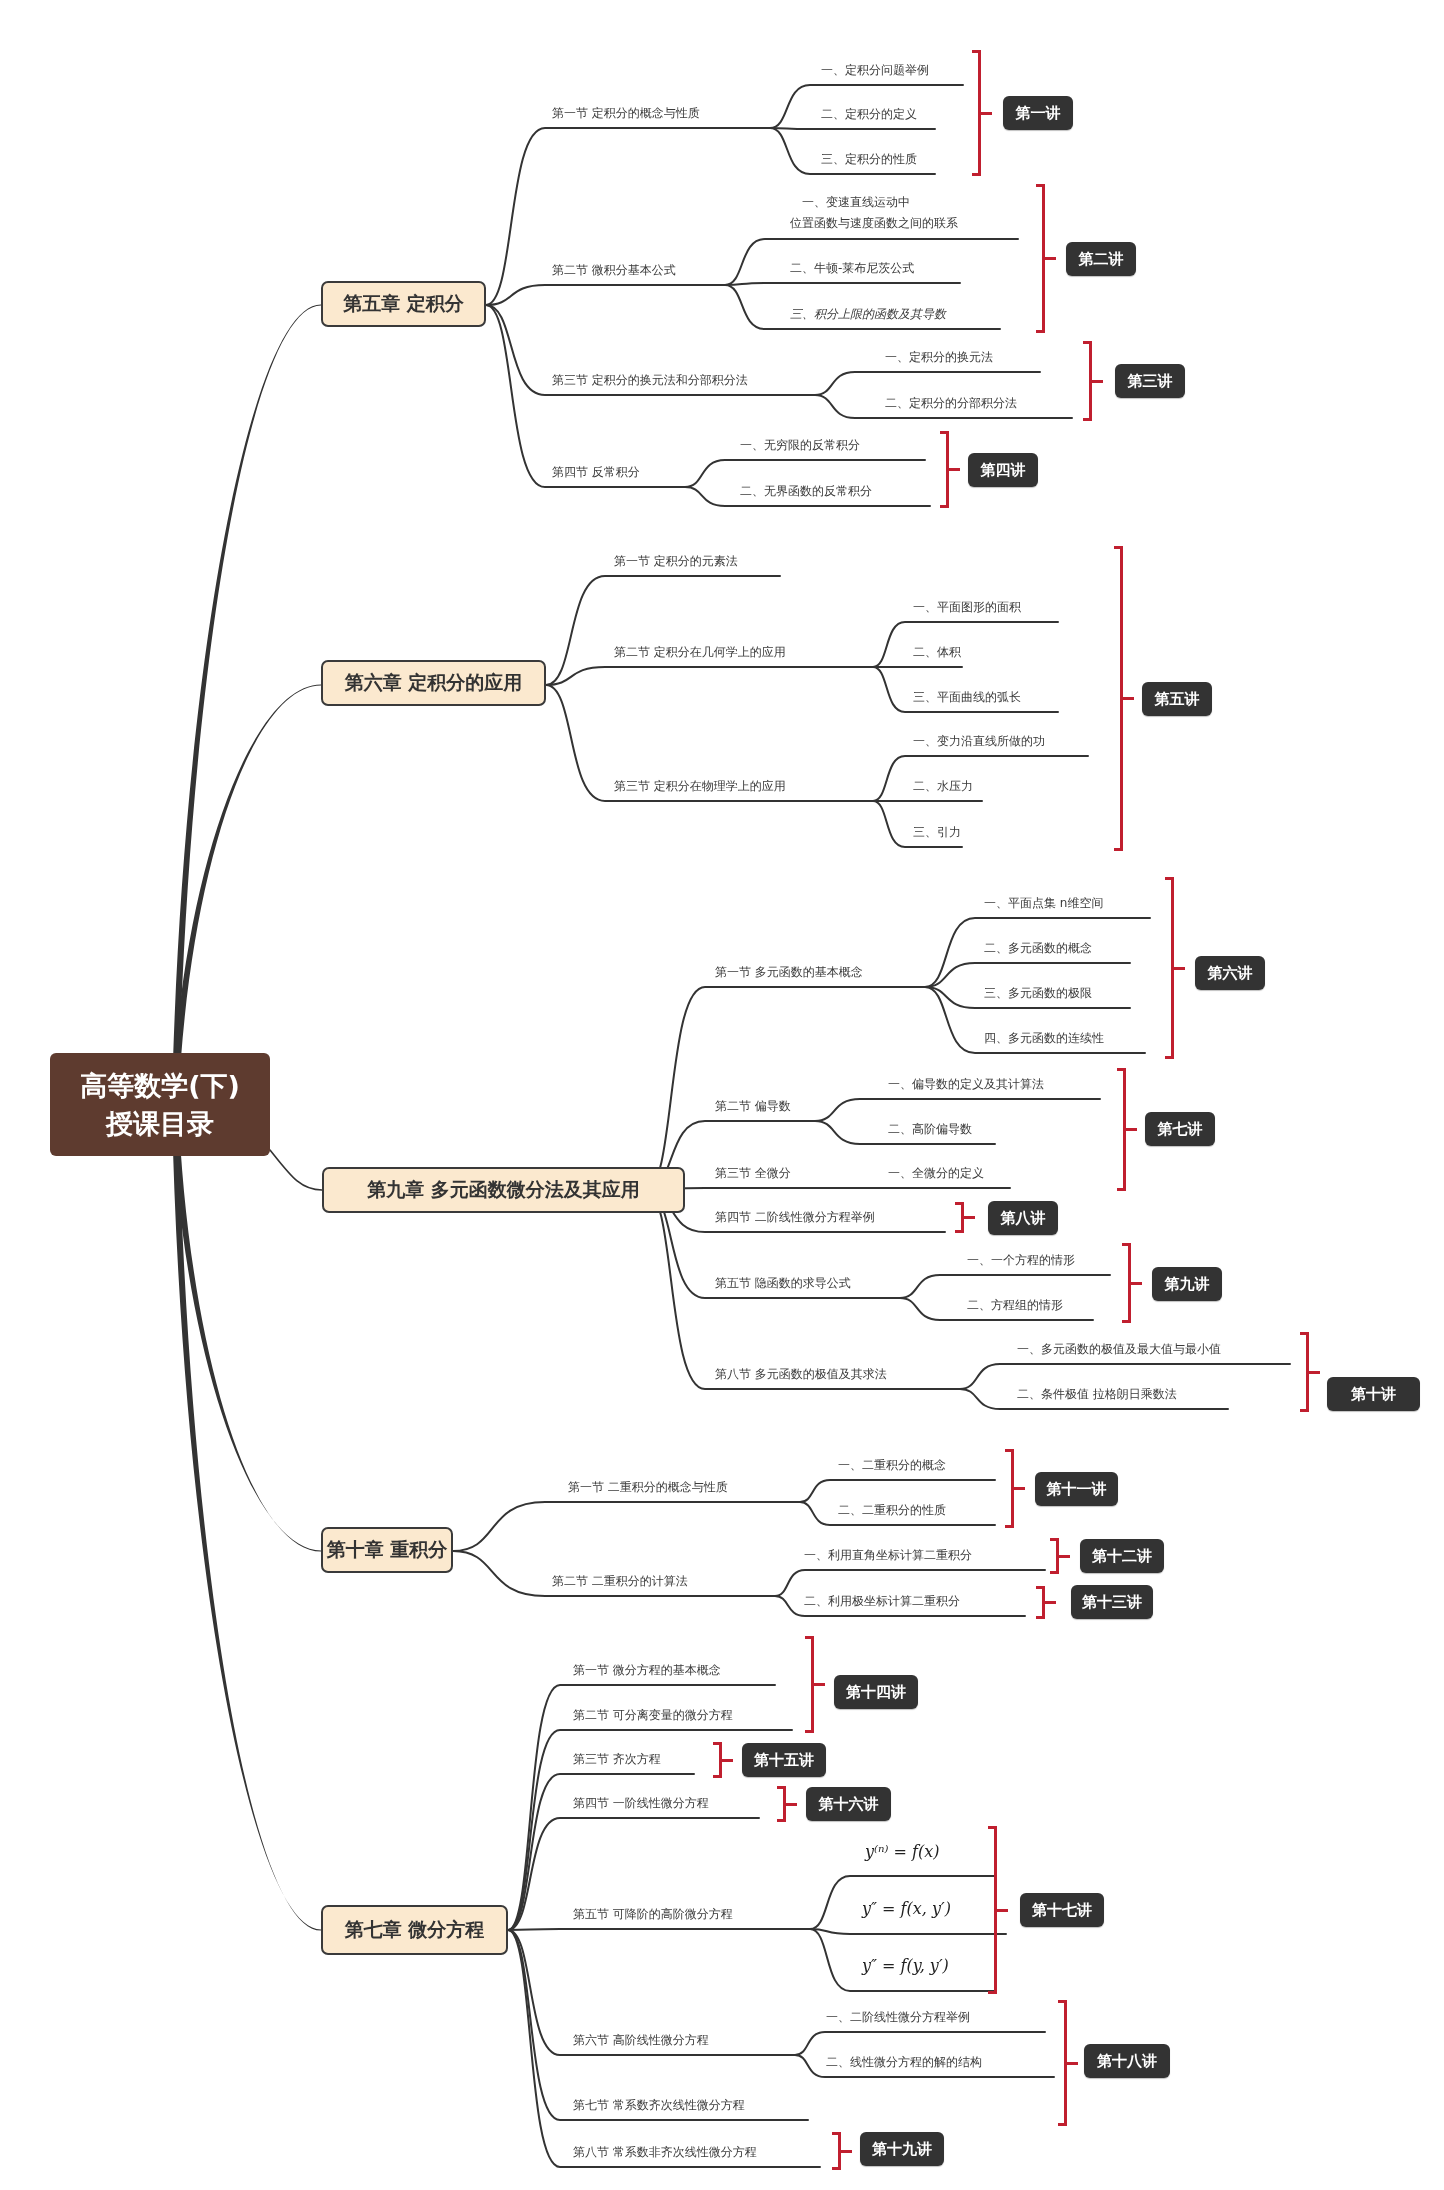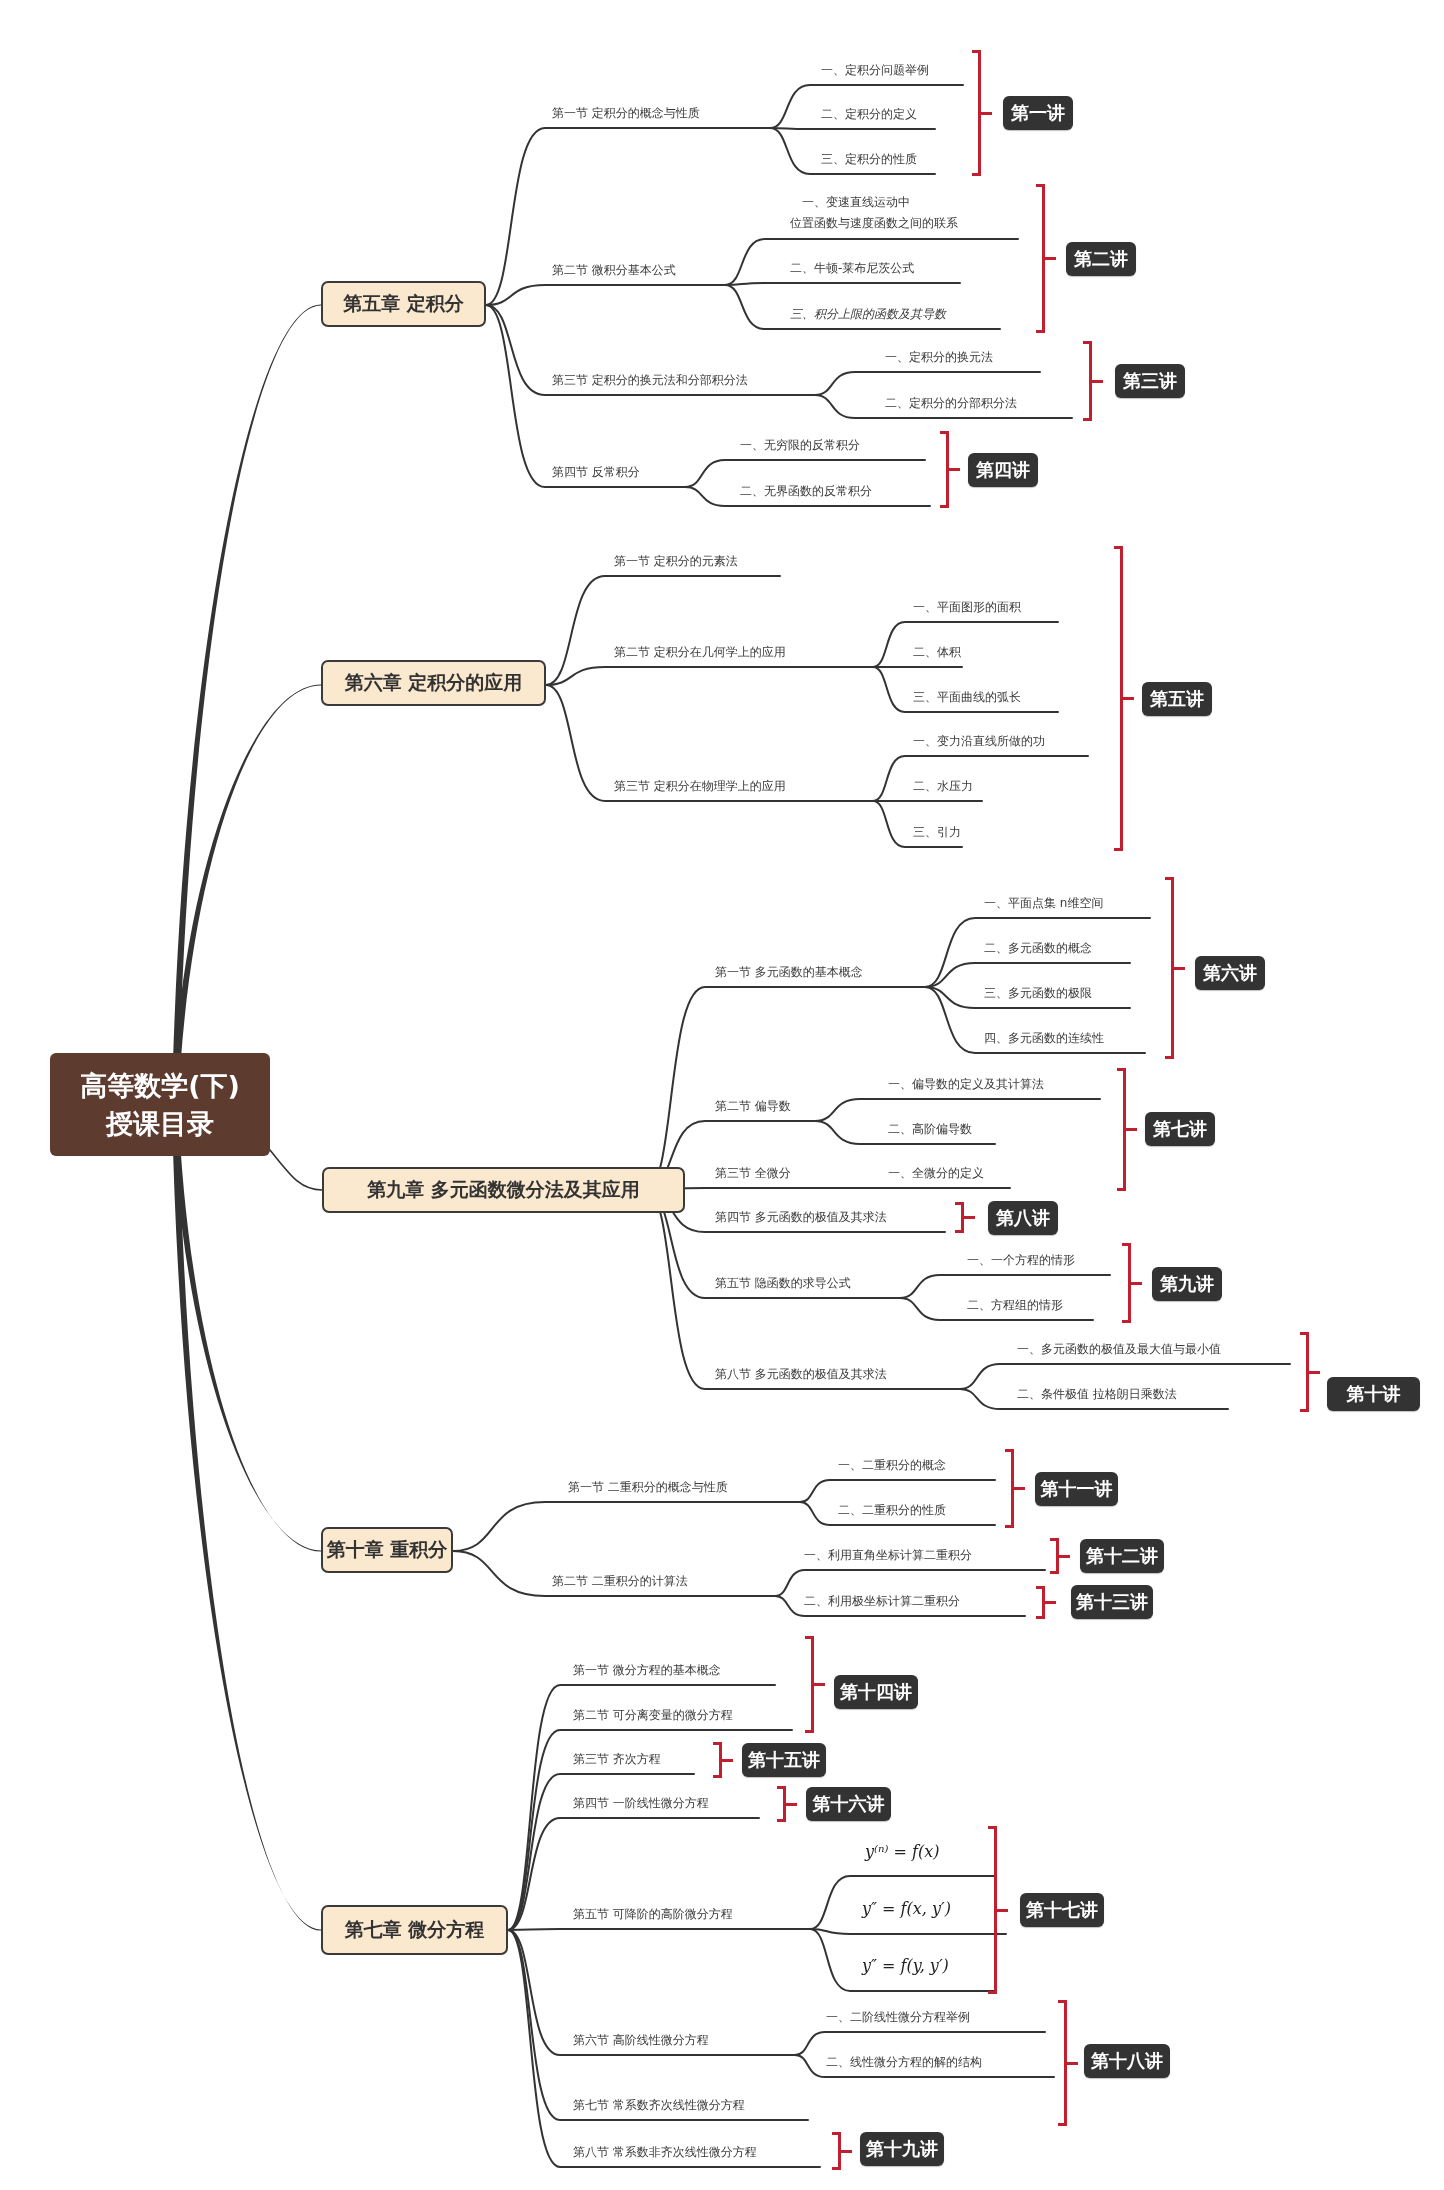--- a/index.html
+++ b/index.html
@@ -7,21 +7,21 @@
   #links{position:absolute;left:0;top:0;width:1444px;height:2190px;pointer-events:none;}
   .root{position:absolute;left:50px;top:1053px;width:220px;height:103px;background:#5e3b2f;border-radius:6px;color:#fff;
         font-weight:bold;font-size:27px;line-height:38px;display:flex;flex-direction:column;align-items:center;justify-content:center;text-align:center;}
   .chapter{position:absolute;height:46px;background:#fbe9cf;border:2px solid #3a3a3a;border-radius:7px;box-sizing:border-box;
         font-weight:bold;font-size:19px;color:#333;display:flex;align-items:center;justify-content:center;white-space:nowrap;}
   .sec,.item{position:absolute;font-size:12px;color:#3a3a3a;white-space:nowrap;line-height:20px;}
   .item.two{line-height:21px;}
   .formula{font-family:"DejaVu Serif","Liberation Serif",serif;font-style:italic;font-size:16px;color:#222;}
   .bracket{position:absolute;border:3px solid #c01f2f;border-left:none;width:9px;box-sizing:border-box;}
   .bracket::after{content:"";position:absolute;right:-14px;top:50%;width:11px;height:3px;margin-top:-1.5px;background:#c01f2f;}
-  .tag{position:absolute;height:34px;background:#333333;color:#fff;border-radius:6px;font-weight:bold;font-size:18px;
+  .tag{position:absolute;height:34px;background:#333333;color:#fff;border-radius:6px;font-weight:bold;font-size:15px;
        display:flex;align-items:center;justify-content:center;white-space:nowrap;padding:0 10px;box-sizing:border-box;box-shadow:0 1px 1px rgba(0,0,0,.25);}
 </style>
 </head>
 <body>
 
 <svg id="links" xmlns="http://www.w3.org/2000/svg">
     <path d="M171.8,1105 C181.8,665 251,304.4 321,304.4 L321,305.6 C251,305.6 188.2,665 178.2,1105 Z" fill="#333333"></path>
     <path d="M171.8,1105 C181.8,874 251,684.4 321,684.4 L321,685.6 C251,685.6 188.2,874 178.2,1105 Z" fill="#333333"></path>
     <path d="M270,1150 C290,1175 300,1190 322,1190" fill="none" stroke="#333333" stroke-width="1.6" stroke-linecap="round"></path>
     <path d="M171.8,1105 C181.8,1350.3 251,1550.4 321,1550.4 L321,1551.6 C251,1551.6 188.2,1350.3 178.2,1105 Z" fill="#333333"></path>
@@ -148,21 +148,21 @@
 
 <div class="sec" style="left:715px;top:1096px;">第二节 偏导数</div>
 <div class="item" style="left:888px;top:1074px;">一、偏导数的定义及其计算法</div>
 <div class="item" style="left:888px;top:1119px;">二、高阶偏导数</div>
 
 <div class="sec" style="left:715px;top:1163px;">第三节 全微分</div>
 <div class="item" style="left:888px;top:1163px;">一、全微分的定义</div>
 <div class="bracket" style="left:1117px;top:1068px;height:123px;"></div>
 <div class="tag" style="left:1145px;top:1112px;width:70px;">第七讲</div>
 
-<div class="sec" style="left:715px;top:1207px;">第四节 多元函数的极值及其求法</div>
+<div class="sec" style="left:715px;top:1207px;">第四节 二阶线性微分方程举例</div>
 <div class="bracket" style="left:955px;top:1202px;height:31px;"></div>
 <div class="tag" style="left:988px;top:1201px;width:70px;">第八讲</div>
 
 <div class="sec" style="left:715px;top:1273px;">第五节 隐函数的求导公式</div>
 <div class="item" style="left:967px;top:1250px;">一、一个方程的情形</div>
 <div class="item" style="left:967px;top:1295px;">二、方程组的情形</div>
 <div class="bracket" style="left:1122px;top:1243px;height:80px;"></div>
 <div class="tag" style="left:1152px;top:1267px;width:70px;">第九讲</div>
 
 <div class="sec" style="left:715px;top:1364px;">第八节 多元函数的极值及其求法</div>

